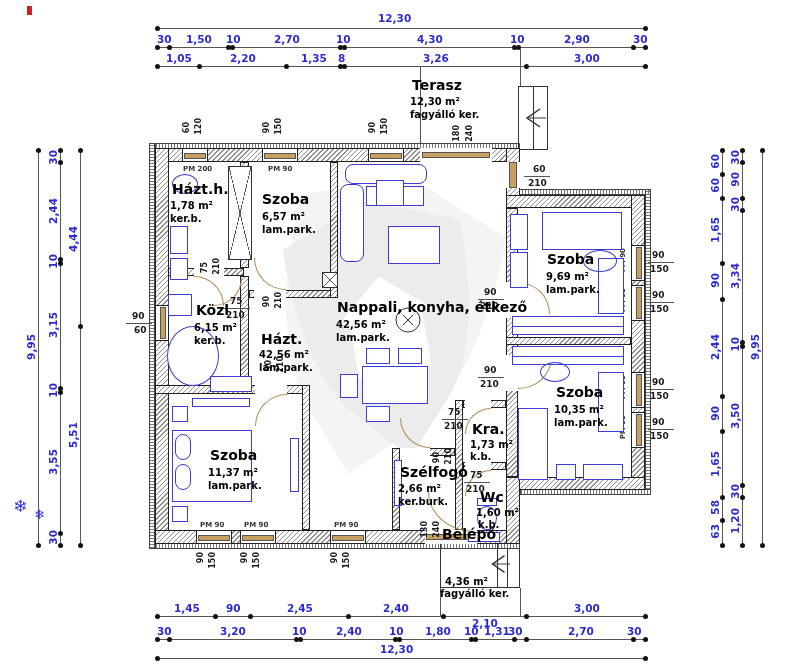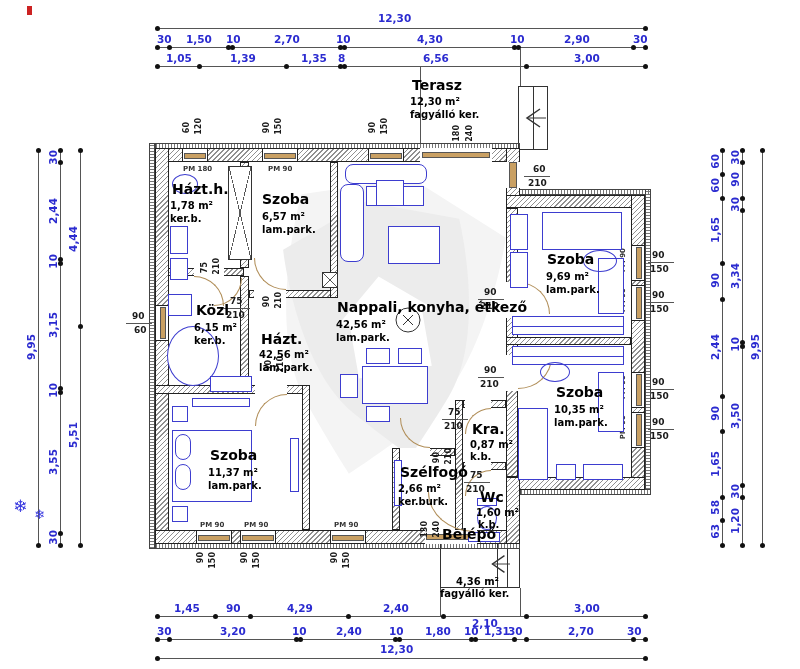--- a/index.html
+++ b/index.html
@@ -92,37 +92,37 @@
     <i class="dot" style="left:228px;top:47px"></i>
     <i class="dot" style="left:232px;top:47px"></i>
     <i class="dot" style="left:340px;top:47px"></i>
     <i class="dot" style="left:344px;top:47px"></i>
     <i class="dot" style="left:514px;top:47px"></i>
     <i class="dot" style="left:518px;top:47px"></i>
     <i class="dot" style="left:633px;top:47px"></i>
     <i class="dot" style="left:645px;top:47px"></i>
 
   <b class="dim" style="left:166px;top:53px">1,05</b>
-  <b class="dim" style="left:230px;top:53px">1,39</b>
+  <b class="dim" style="left:230px;top:53px">2,20</b>
   <b class="dim" style="left:301px;top:53px">1,35</b>
   <b class="dim" style="left:338px;top:53px">8</b>
-  <b class="dim" style="left:423px;top:53px">6,56</b>
+  <b class="dim" style="left:423px;top:53px">3,26</b>
   <b class="dim" style="left:574px;top:53px">3,00</b>
   <i class="hl" style="left:157px;top:66px;width:488px"></i>
   <i class="dot" style="left:157px;top:66px"></i>
     <i class="dot" style="left:199px;top:66px"></i>
     <i class="dot" style="left:286px;top:66px"></i>
     <i class="dot" style="left:340px;top:66px"></i>
     <i class="dot" style="left:344px;top:66px"></i>
     <i class="dot" style="left:526px;top:66px"></i>
     <i class="dot" style="left:645px;top:66px"></i>
 
   <b class="dim" style="left:174px;top:603px">1,45</b>
   <b class="dim" style="left:226px;top:603px">90</b>
-  <b class="dim" style="left:287px;top:603px">4,29</b>
+  <b class="dim" style="left:287px;top:603px">2,45</b>
   <b class="dim" style="left:383px;top:603px">2,40</b>
   <b class="dim" style="left:472px;top:618px">2,10</b>
   <b class="dim" style="left:574px;top:603px">3,00</b>
   <i class="hl" style="left:157px;top:616px;width:488px"></i>
   <i class="dot" style="left:157px;top:616px"></i>
     <i class="dot" style="left:215px;top:616px"></i>
     <i class="dot" style="left:250px;top:616px"></i>
     <i class="dot" style="left:348px;top:616px"></i>
     <i class="dot" style="left:443px;top:616px"></i>
     <i class="dot" style="left:526px;top:616px"></i>
@@ -348,21 +348,21 @@
     </i>
 
   <b class="blkv" style="left:183px;top:122px">60</b>
   <b class="blkv" style="left:195px;top:118px">120</b>
   <b class="blkv" style="left:263px;top:122px">90</b>
   <b class="blkv" style="left:275px;top:118px">150</b>
   <b class="blkv" style="left:369px;top:122px">90</b>
   <b class="blkv" style="left:381px;top:118px">150</b>
   <b class="blkv" style="left:453px;top:125px">180</b>
   <b class="blkv" style="left:466px;top:125px">240</b>
-  <b class="pm" style="left:183px;top:166px">PM 180</b>
+  <b class="pm" style="left:183px;top:166px">PM 200</b>
   <b class="pm" style="left:268px;top:166px">PM 90</b>
   <b class="pm" style="left:374px;top:166px">PM 90</b>
 
   <b class="blk" style="left:533px;top:165px">60</b>
   <i class="hl" style="left:524px;top:176px;width:26px"></i>
   <b class="blk" style="left:528px;top:179px">210</b>
 
   <b class="blk" style="left:132px;top:312px">90</b>
   <i class="hl" style="left:126px;top:323px;width:26px"></i>
   <b class="blk" style="left:134px;top:326px">60</b>
@@ -498,28 +498,28 @@
 
   <b class="rname" style="left:556px;top:385px">Szoba</b>
   <b class="rsub" style="left:554px;top:405px">10,35 m²</b>
   <b class="rsub" style="left:554px;top:418px">lam.park.</b>
 
   <b class="rname" style="left:210px;top:448px">Szoba</b>
   <b class="rsub" style="left:208px;top:468px">11,37 m²</b>
   <b class="rsub" style="left:208px;top:481px">lam.park.</b>
 
   <b class="rname" style="left:472px;top:422px">Kra.</b>
-  <b class="rsub" style="left:470px;top:440px">0,87 m²</b>
+  <b class="rsub" style="left:470px;top:440px">1,73 m²</b>
   <b class="rsub" style="left:470px;top:452px">k.b.</b>
 
   <b class="rname" style="left:400px;top:465px">Szélfogó</b>
   <b class="rsub" style="left:398px;top:484px">2,66 m²</b>
   <b class="rsub" style="left:398px;top:497px">ker.burk.</b>
 
   <b class="rname" style="left:480px;top:490px">Wc</b>
   <b class="rsub" style="left:476px;top:508px">1,60 m²</b>
   <b class="rsub" style="left:478px;top:520px">k.b.</b>
 
   <b class="rname" style="left:442px;top:527px">Belépő</b>
-  <b class="rsub" style="left:456px;top:577px">4,36 m²</b>
+  <b class="rsub" style="left:445px;top:577px">4,36 m²</b>
   <b class="rsub" style="left:440px;top:589px">fagyálló ker.</b>
 
 </div>
 
 </body></html>

